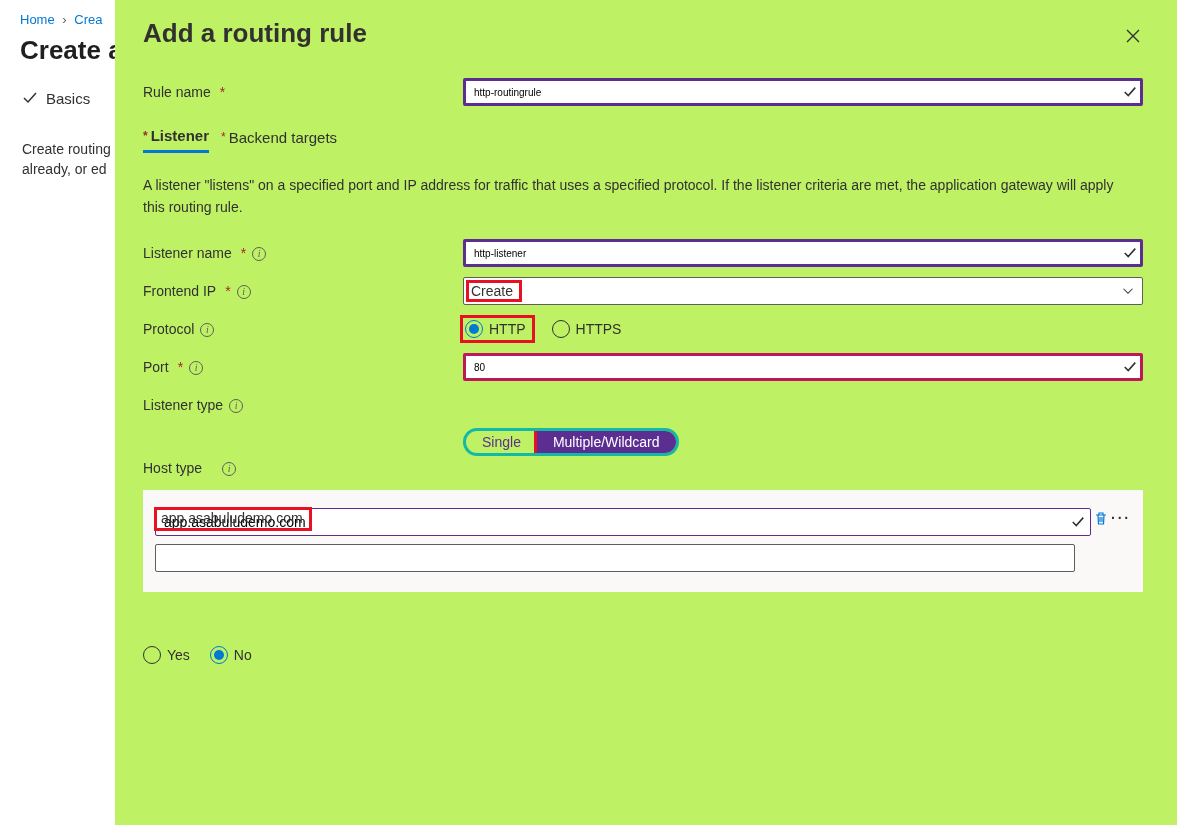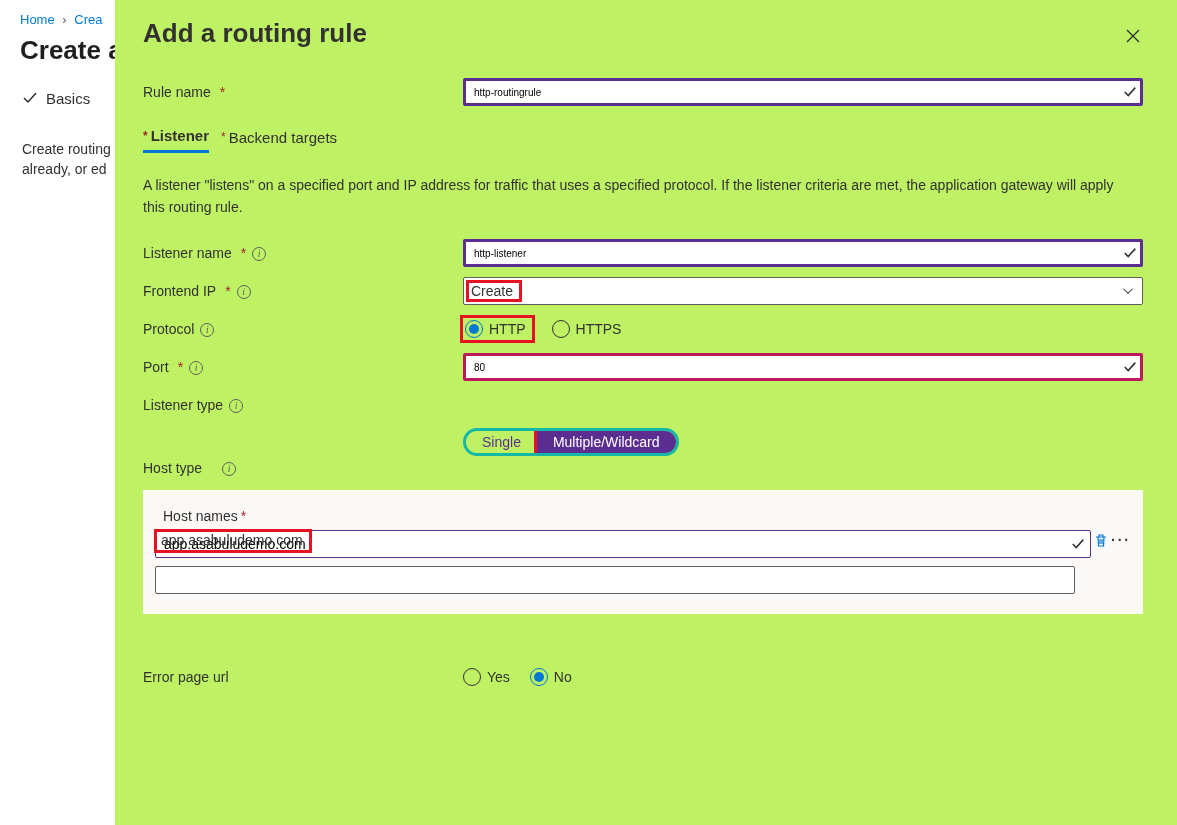--- a/index.html
+++ b/index.html
@@ -288,23 +288,20 @@
       <div class="segmented">
         <div class="seg">Single</div>
         <span class="redHighlightTight" style="display:inline-flex;">
           <div class="seg active">Multiple/Wildcard</div>
         </span>
       </div>
     </div>
   </div>
 
   <div class="hostnames-block">
-    <div class="hn-label">
-      <span>Host names</span><span class="req">*</span>
-    </div>
     <div class="host-row">
       <div class="host-input-wrap">
         <input class="host-input purple" type="text" value="app.asabuludemo.com" style="">
         <span class="check-input">
           <svg viewBox="0 0 16 16" width="14" height="14">
               <path d="M2 8 L6 12 L14 3" stroke="#323130" stroke-width="1.8" fill="none"></path>
             </svg>
         </span>
         <span class="redHighlightTight" style="position:absolute; left:2px; top:2px; padding:0 6px 2px 4px; pointer-events:none;">app.asabuludemo.com</span>
       </div>
@@ -318,23 +315,20 @@
       </div>
     </div>
     <div class="host-row">
       <div class="host-input-wrap" style="flex:0 0 calc(100% - 56px);">
         <input class="host-input" type="text" value="" style="">
       </div>
     </div>
   </div>
 
   <div class="form-row error-row">
-    <div class="label-col">
-      <span>Error page url</span>
-    </div>
     <div class="field-col">
       <div class="radio-group">
         <label class="radio">
           <span class="outer"></span>
           <span>Yes</span>
         </label>
         <label class="radio selected">
           <span class="outer">
               <span class="inner"></span>
             </span>

